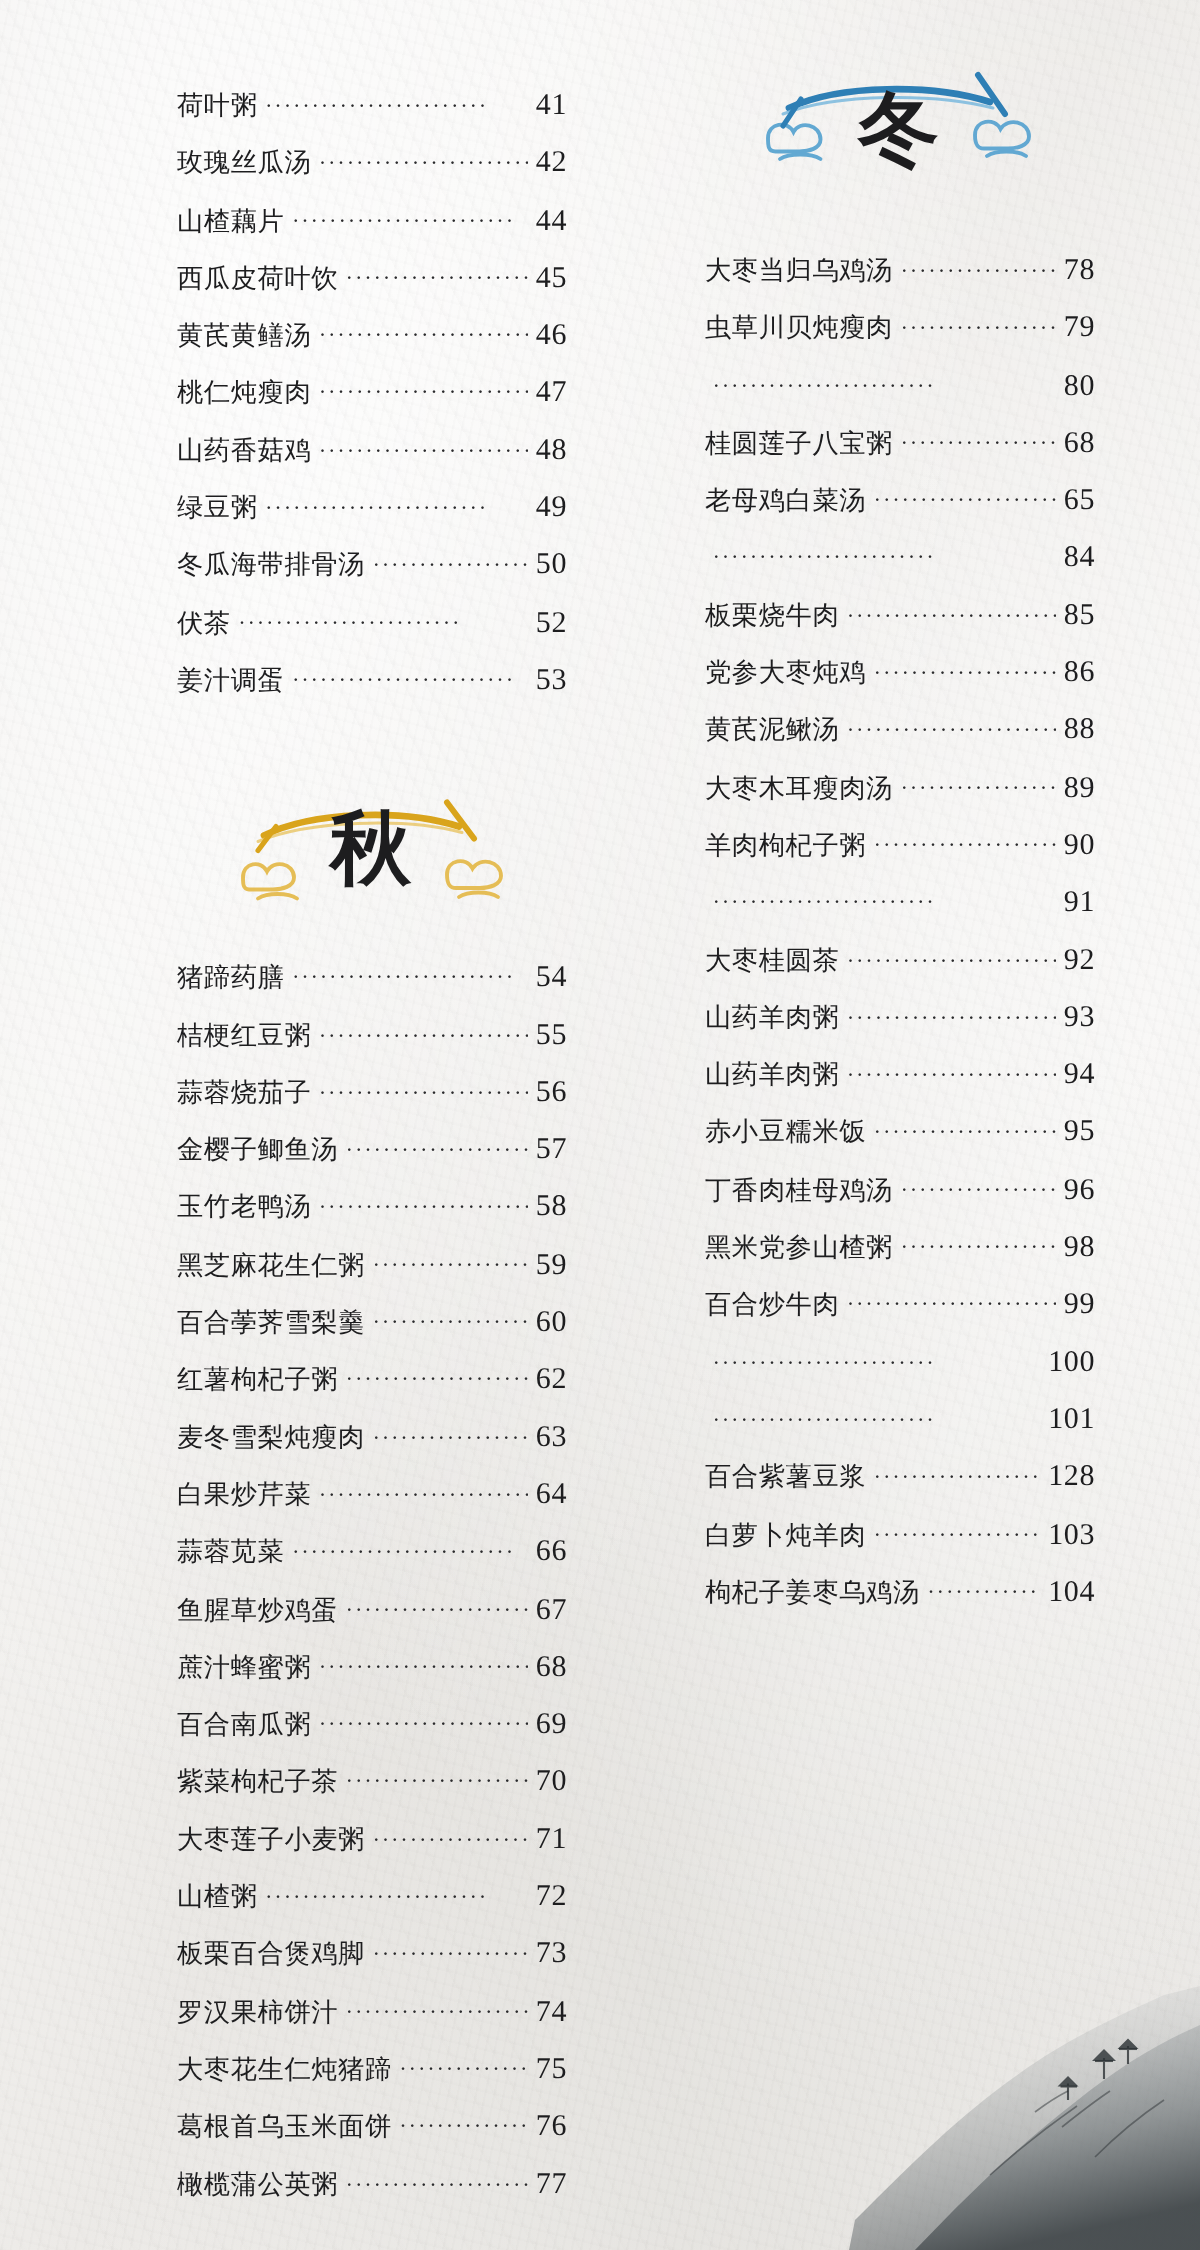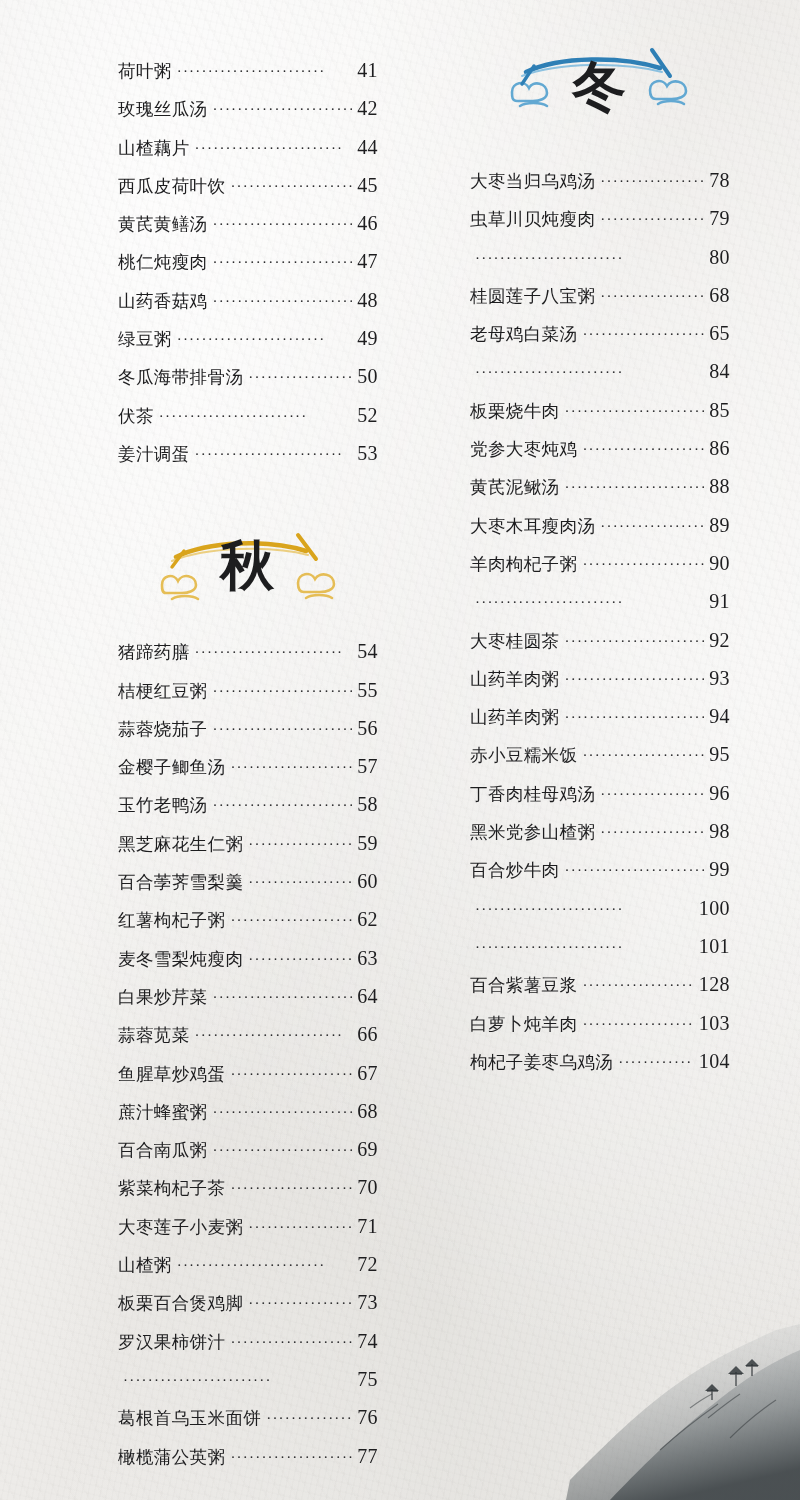--- a/index.html
+++ b/index.html
@@ -304,20 +304,21 @@
           <span class="name">板栗百合煲鸡脚</span>
           <span class="dots">························</span>
           <span class="pg">73</span>
         </div>
         <div class="entry">
           <span class="name">罗汉果柿饼汁</span>
           <span class="dots">························</span>
           <span class="pg">74</span>
         </div>
         <div class="entry">
+          <span class="name">大枣花生仁炖猪蹄</span>
           <span class="dots">························</span>
           <span class="pg">75</span>
         </div>
         <div class="entry">
           <span class="name">葛根首乌玉米面饼</span>
           <span class="dots">························</span>
           <span class="pg">76</span>
         </div>
         <div class="entry">
           <span class="name">橄榄蒲公英粥</span>

